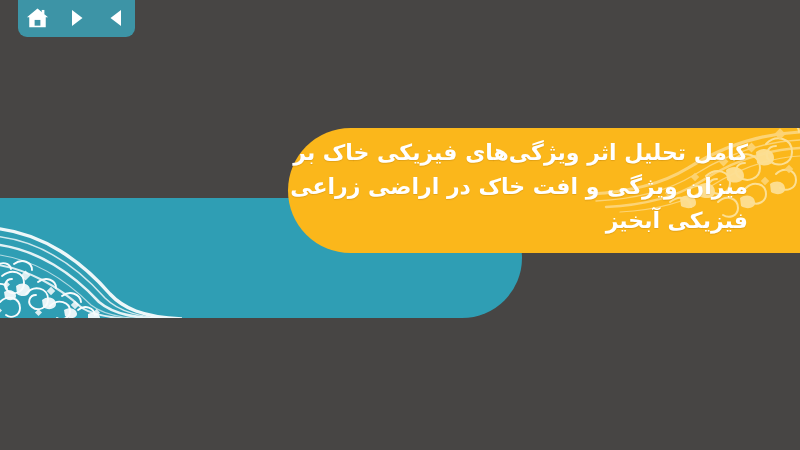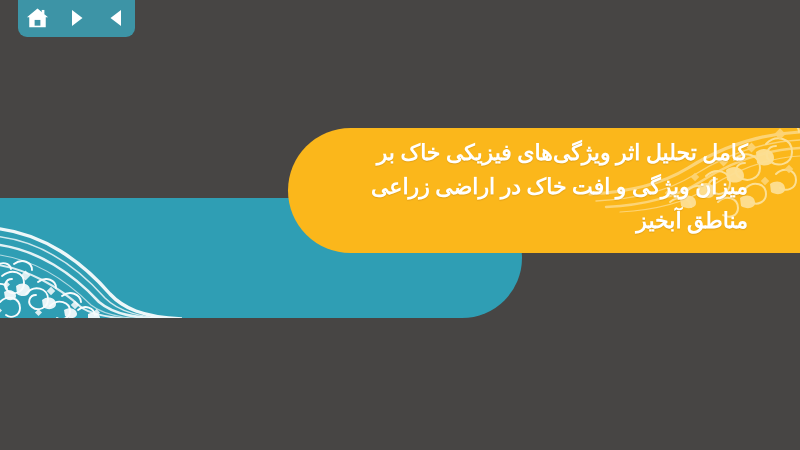--- a/index.html
+++ b/index.html
@@ -95,21 +95,21 @@
     width: 430px;
     text-align: right;
     direction: rtl;
     z-index: 30;
     color: #ffffff;
     font-size: 22px;
     line-height: 34px;
     font-weight: 600;
     text-shadow: 0 1px 1px rgba(120,70,0,.18);
   }
-  #title-block .tline { display: block; white-space: nowrap; font-family: Liberation Serif, serif; }
+  #title-block .tline { display: block; white-space: nowrap; }
 </style>
 </head>
 <body>
 
 <div id="stage">
 
   <div id="teal-band">
     <svg id="teal-ornament" viewBox="0 0 190 122" xmlns="http://www.w3.org/2000/svg">
       <g fill="none" stroke="#ffffff" stroke-width="2.1" stroke-linecap="round">
 
@@ -188,21 +188,21 @@
         <rect x="216" y="44" width="6" height="6" transform="rotate(45 219 47)"></rect>
         <rect x="192" y="56" width="6" height="6" transform="rotate(45 195 59)"></rect>
         <rect x="96" y="68" width="6" height="6" transform="rotate(45 99 71)"></rect>
       </g>
     </svg>
   </div>
 
   <div id="title-block">
     <span class="tline">کامل تحلیل اثر ویژگی‌های فیزیکی خاک بر</span>
     <span class="tline">میزان ویژگی و افت خاک در اراضی زراعی</span>
-    <span class="tline">مناطق آبخیز</span>
+    <span class="tline">فیزیکی آبخیز</span>
   </div>
 
   <div id="nav-bar">
 
     <div class="nav-btn" title="قبلی">
       <svg width="20" height="20" viewBox="0 0 20 20">
         <path d="M15 2 L4.5 10 L15 18 Z" fill="#ffffff"></path>
       </svg>
     </div>
 

